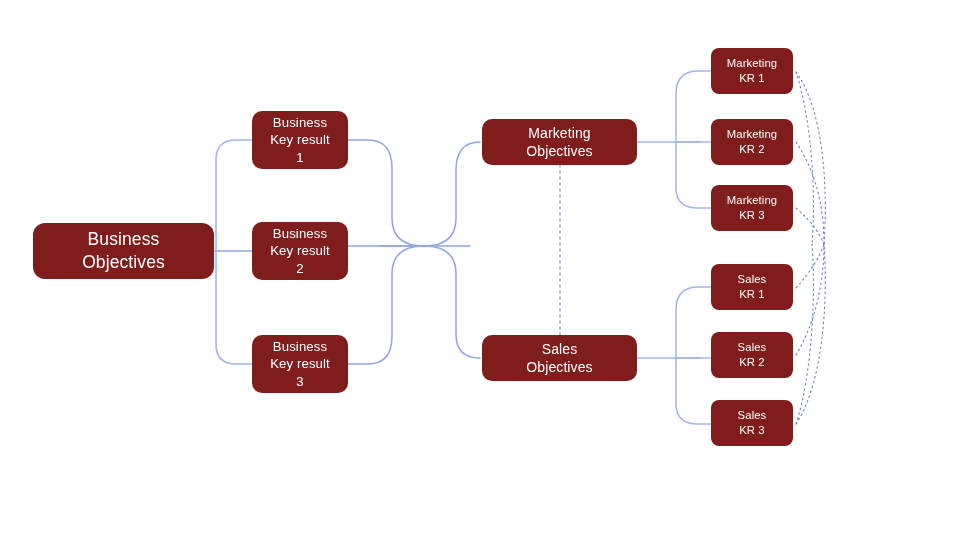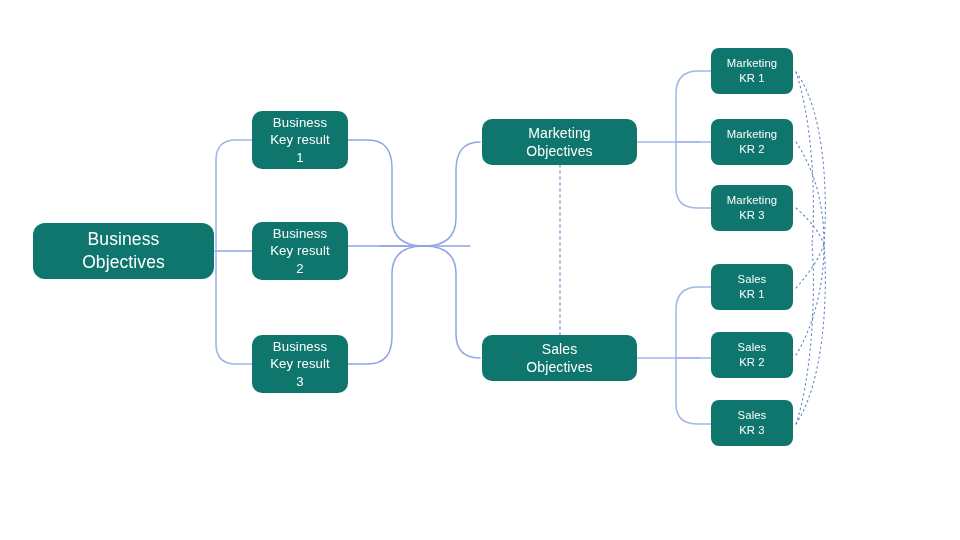--- a/index.html
+++ b/index.html
@@ -23,21 +23,21 @@
     position: absolute;
     left: 0;
     top: 0;
     width: 960px;
     height: 540px;
     pointer-events: none;
   }
   .node {
     position: absolute;
     box-sizing: border-box;
-    background: #0f766e;
+    background: #7f1d1d;
     color: #ffffff;
     border-radius: 9px;
     display: flex;
     flex-direction: column;
     align-items: center;
     justify-content: center;
     text-align: left;
     line-height: 1.32;
     letter-spacing: 0.1px;
     z-index: 2;

